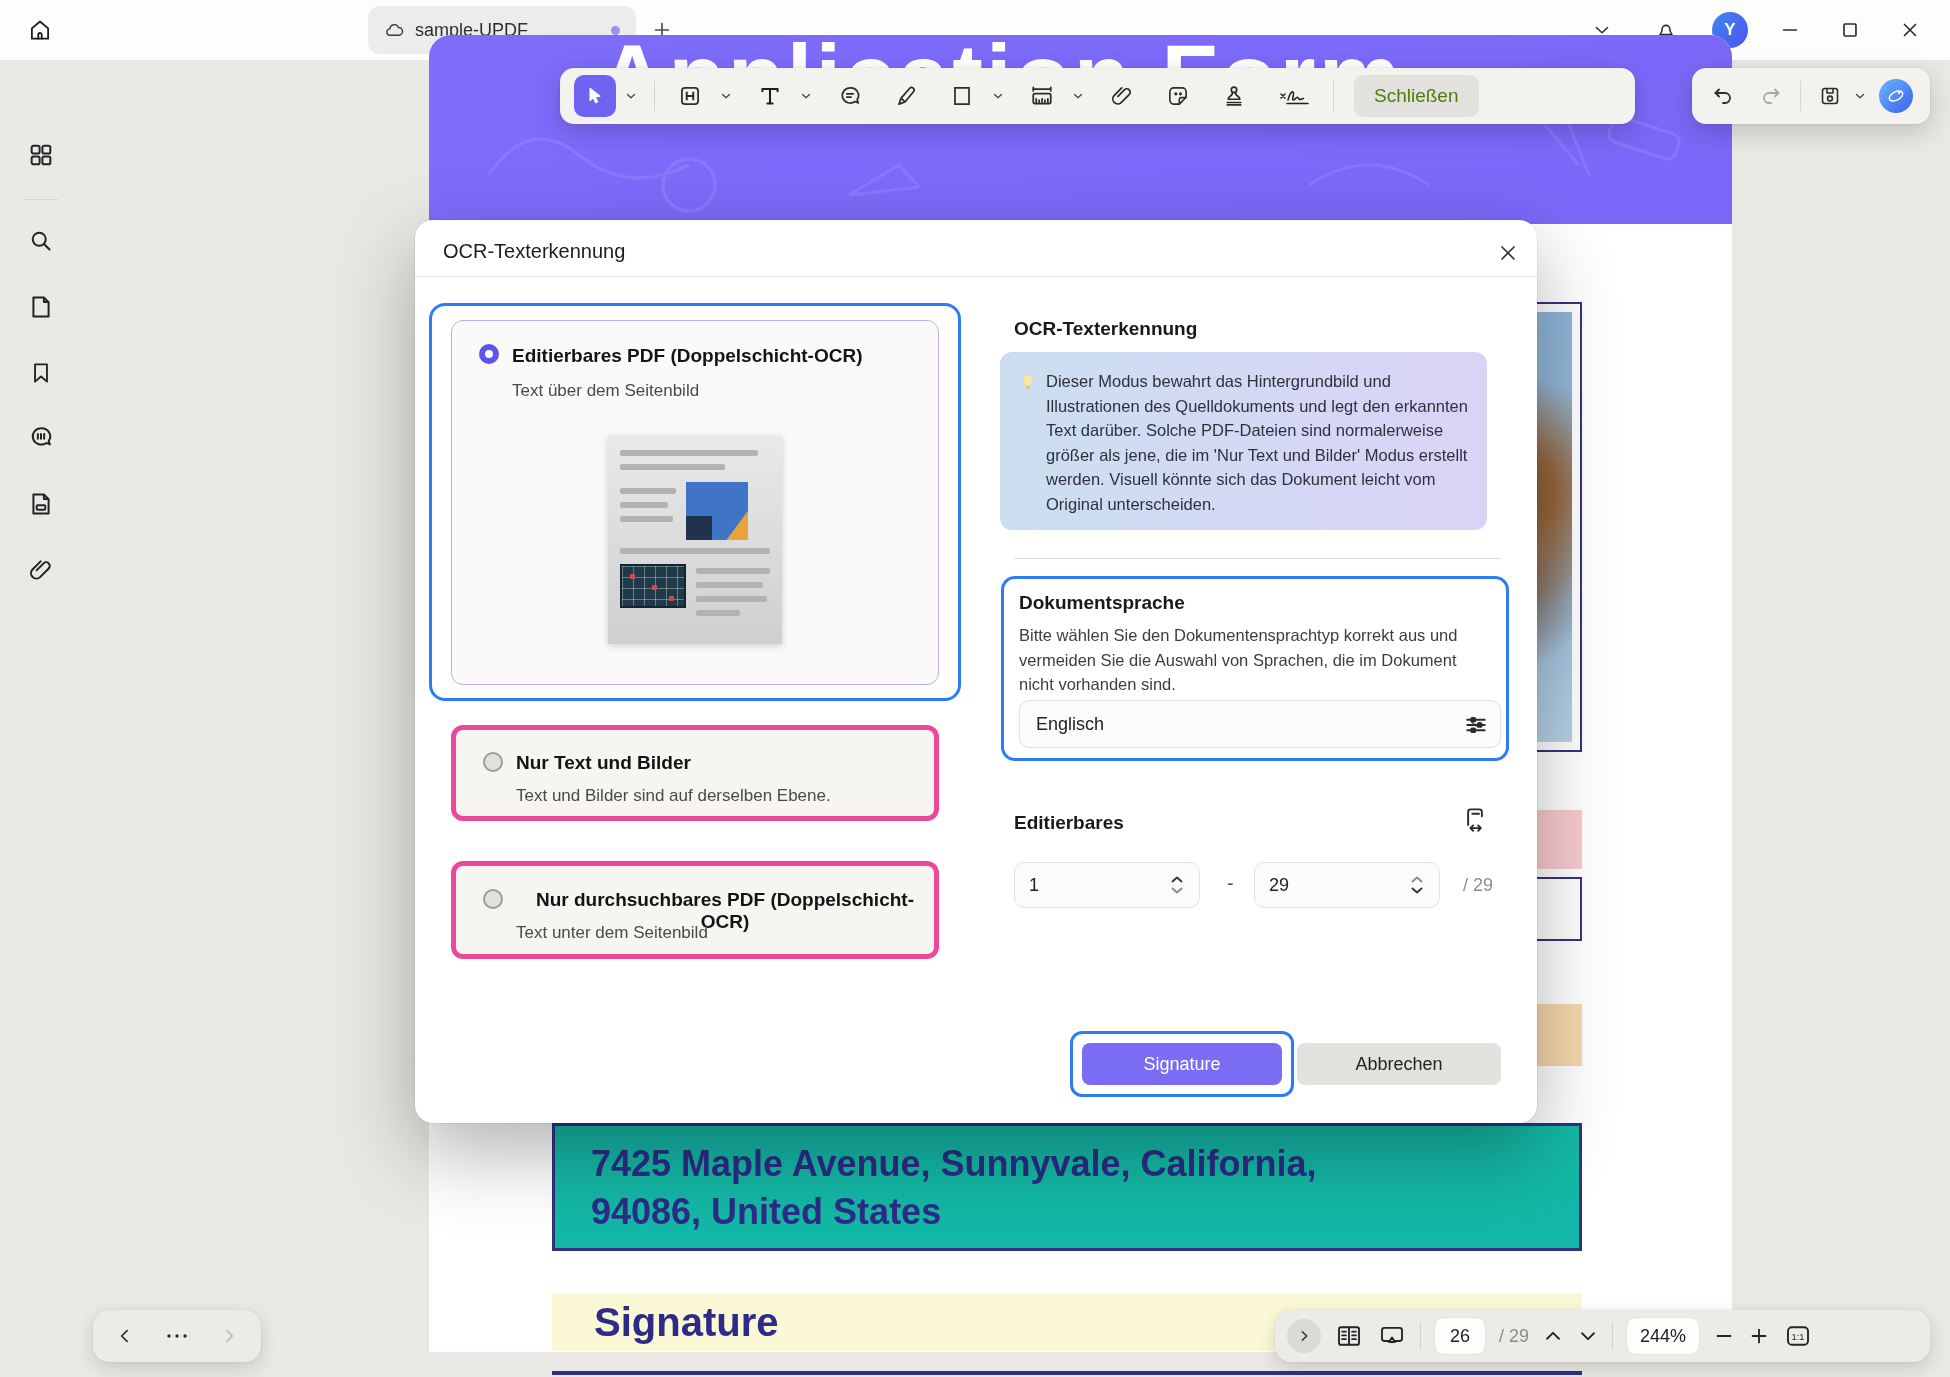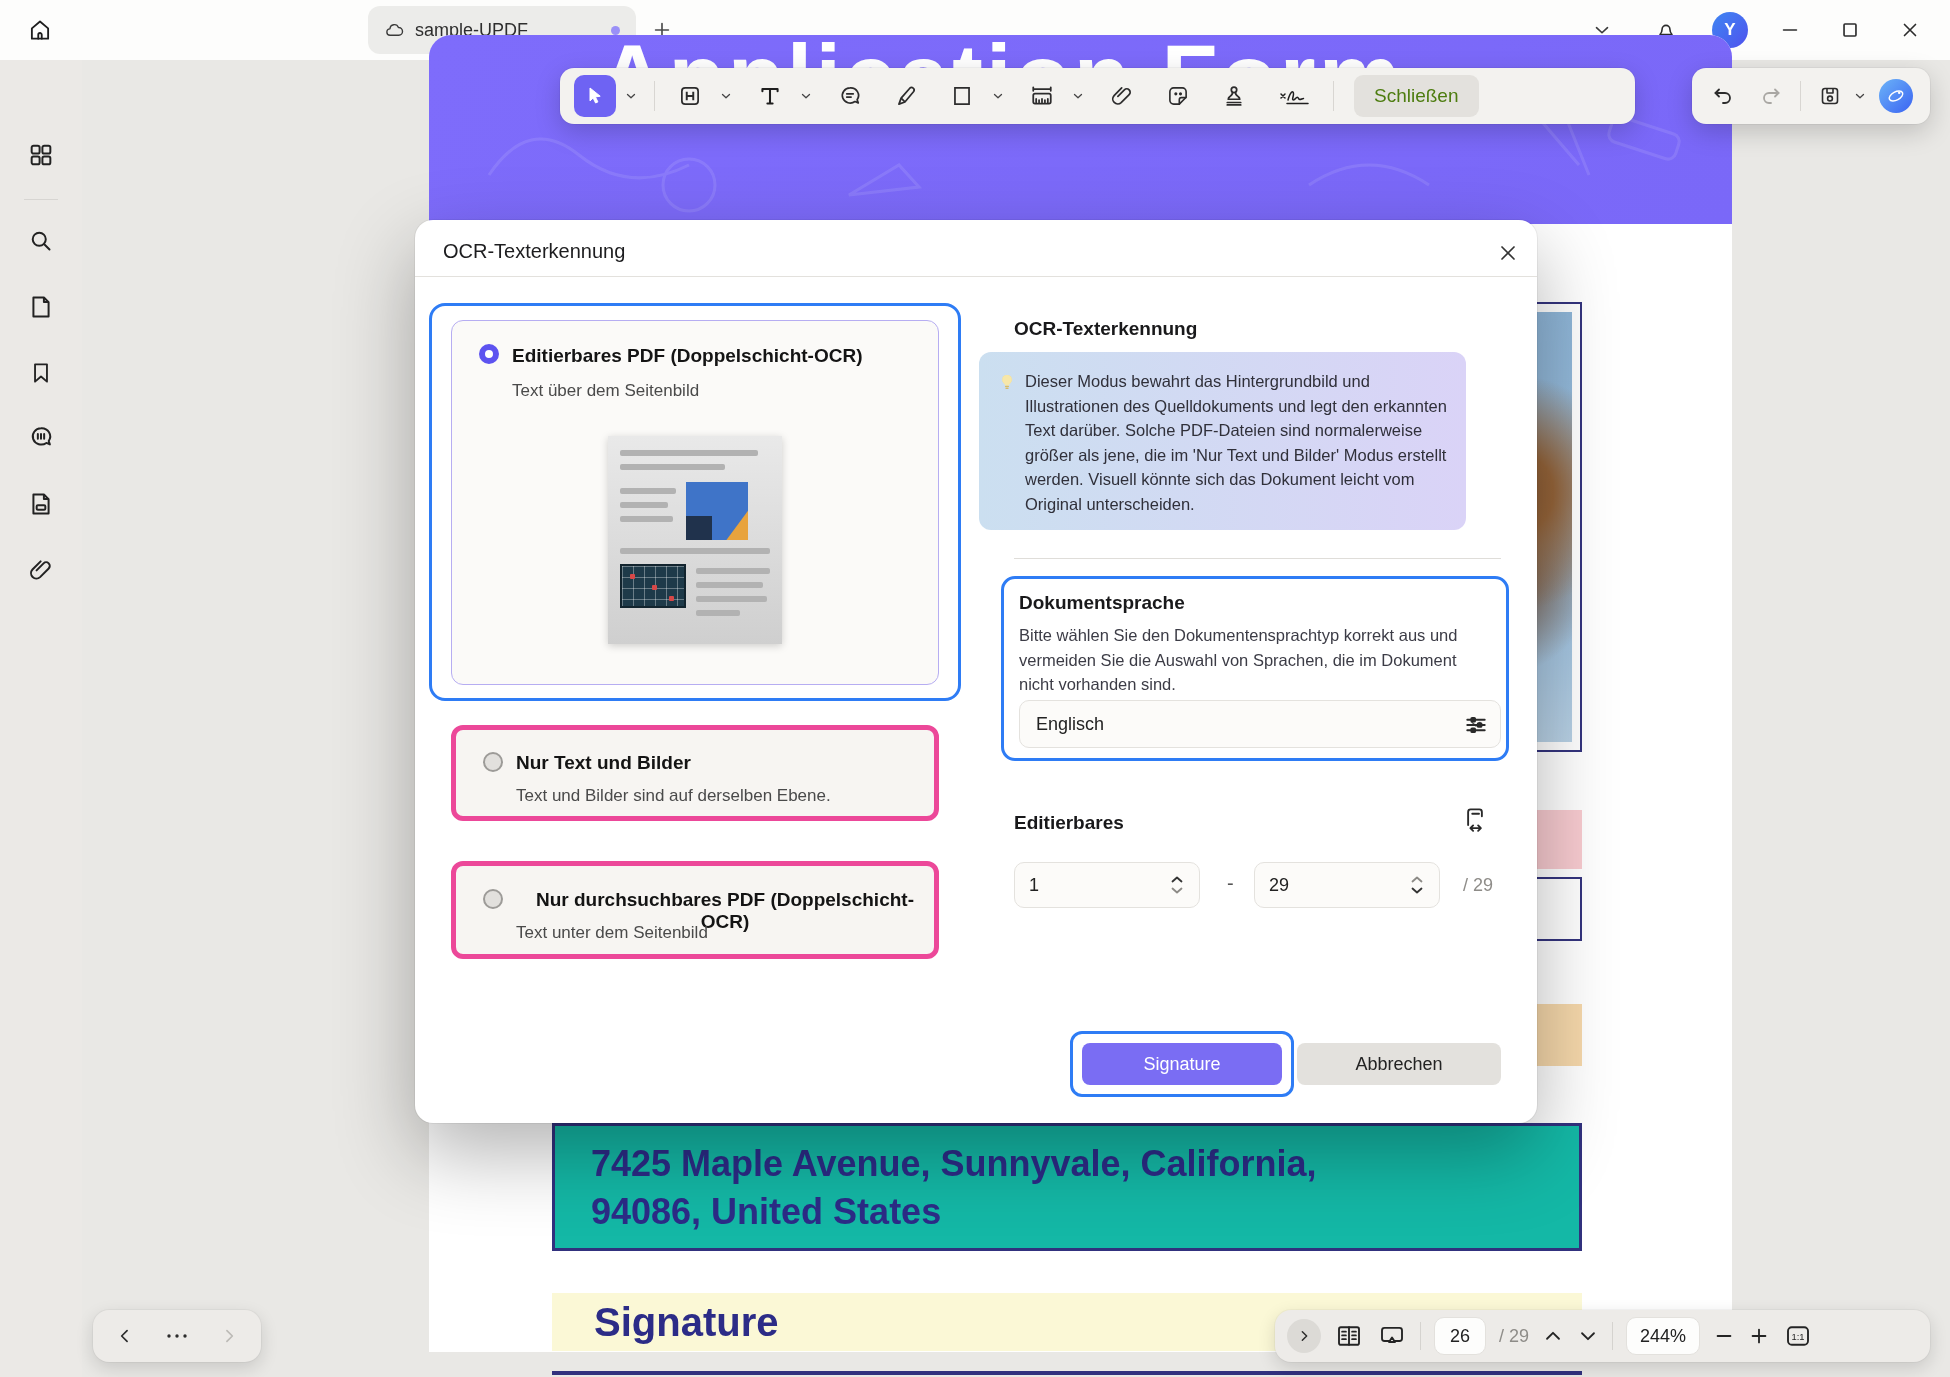--- a/index.html
+++ b/index.html
@@ -87,21 +87,21 @@
   .thumb-img { position:absolute; left:78px; top:46px; width:62px; height:58px; background:#3f74c8; overflow:hidden; }
   .thumb-img .tri { position:absolute; right:-8px; bottom:-6px; width:0; height:0; border-left:34px solid transparent; border-bottom:46px solid #e8a33d; }
   .thumb-img .dark { position:absolute; left:0; bottom:0; width:26px; height:24px; background:#20324c; }
   .thumb-table { position:absolute; left:12px; top:128px; width:66px; height:44px; background:#1e3a49;
                  background-image:linear-gradient(#ffffff55 1px, transparent 1px), linear-gradient(90deg,#ffffff55 1px, transparent 1px);
                  background-size:11px 11px; border:2px solid #12242e; }
   .thumb-dot { position:absolute; width:5px; height:5px; background:#d84848; border-radius:1px; }
 
   
   .r-heading { font-size:19px; font-weight:bold; color:#19191b; }
-  .infobox { left:564px; top:132px; width:487px; height:178px; border-radius:12px;
+  .infobox { left:585px; top:132px; width:487px; height:178px; border-radius:12px;
              background:linear-gradient(90deg,#cbdff0,#dad3f7); }
   .infobox-text { position:absolute; left:46px; top:17px; width:428px; font-size:16.5px; line-height:24.5px; color:#30303a; }
   .r-divider { left:599px; top:338px; width:487px; height:1px; background:#dfddd9; }
   .lang-ring { left:586px; top:356px; width:508px; height:185px; border:3px solid #2e7cf5; border-radius:14px; }
   .lang-desc { font-size:16.5px; line-height:24.5px; color:#3c3c46; }
   .dropdown { background:#fcfbf9; border:1px solid #e4e2de; border-radius:10px; display:flex; align-items:center; padding:0 16px; font-size:18px; color:#222; }
   .stepper-input { background:#fcfbf9; border:1px solid #e4e2de; border-radius:10px; display:flex; align-items:center; padding:0 14px; }
   .stepper-input input { border:none; outline:none; background:transparent; width:110px; font-size:18px; color:#222; font-family:"Liberation Sans",sans-serif; }
   .btn-ring { left:655px; top:811px; width:224px; height:66px; border:3px solid #2e7cf5; border-radius:12px; }
   .btn-primary { left:667px; top:823px; width:200px; height:42px; background:#7a6df3; border-radius:8px; color:#fff;

